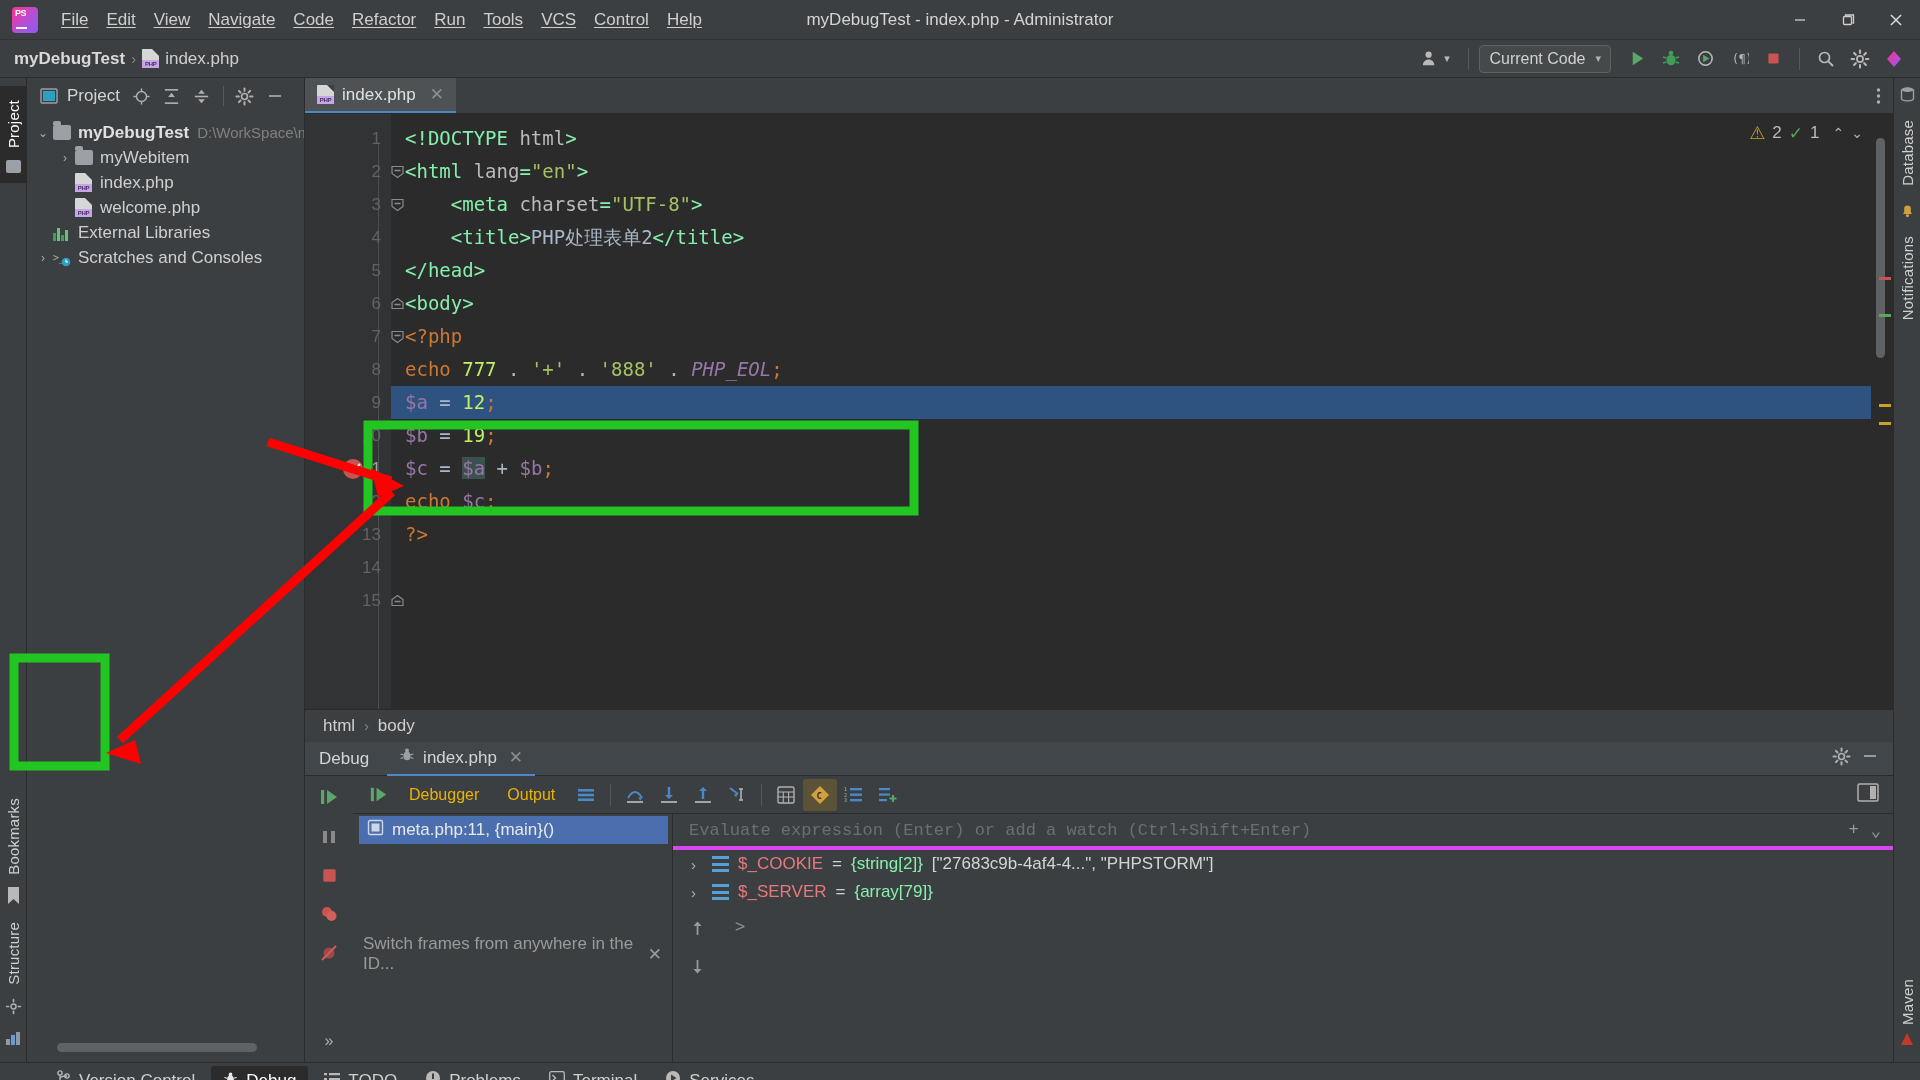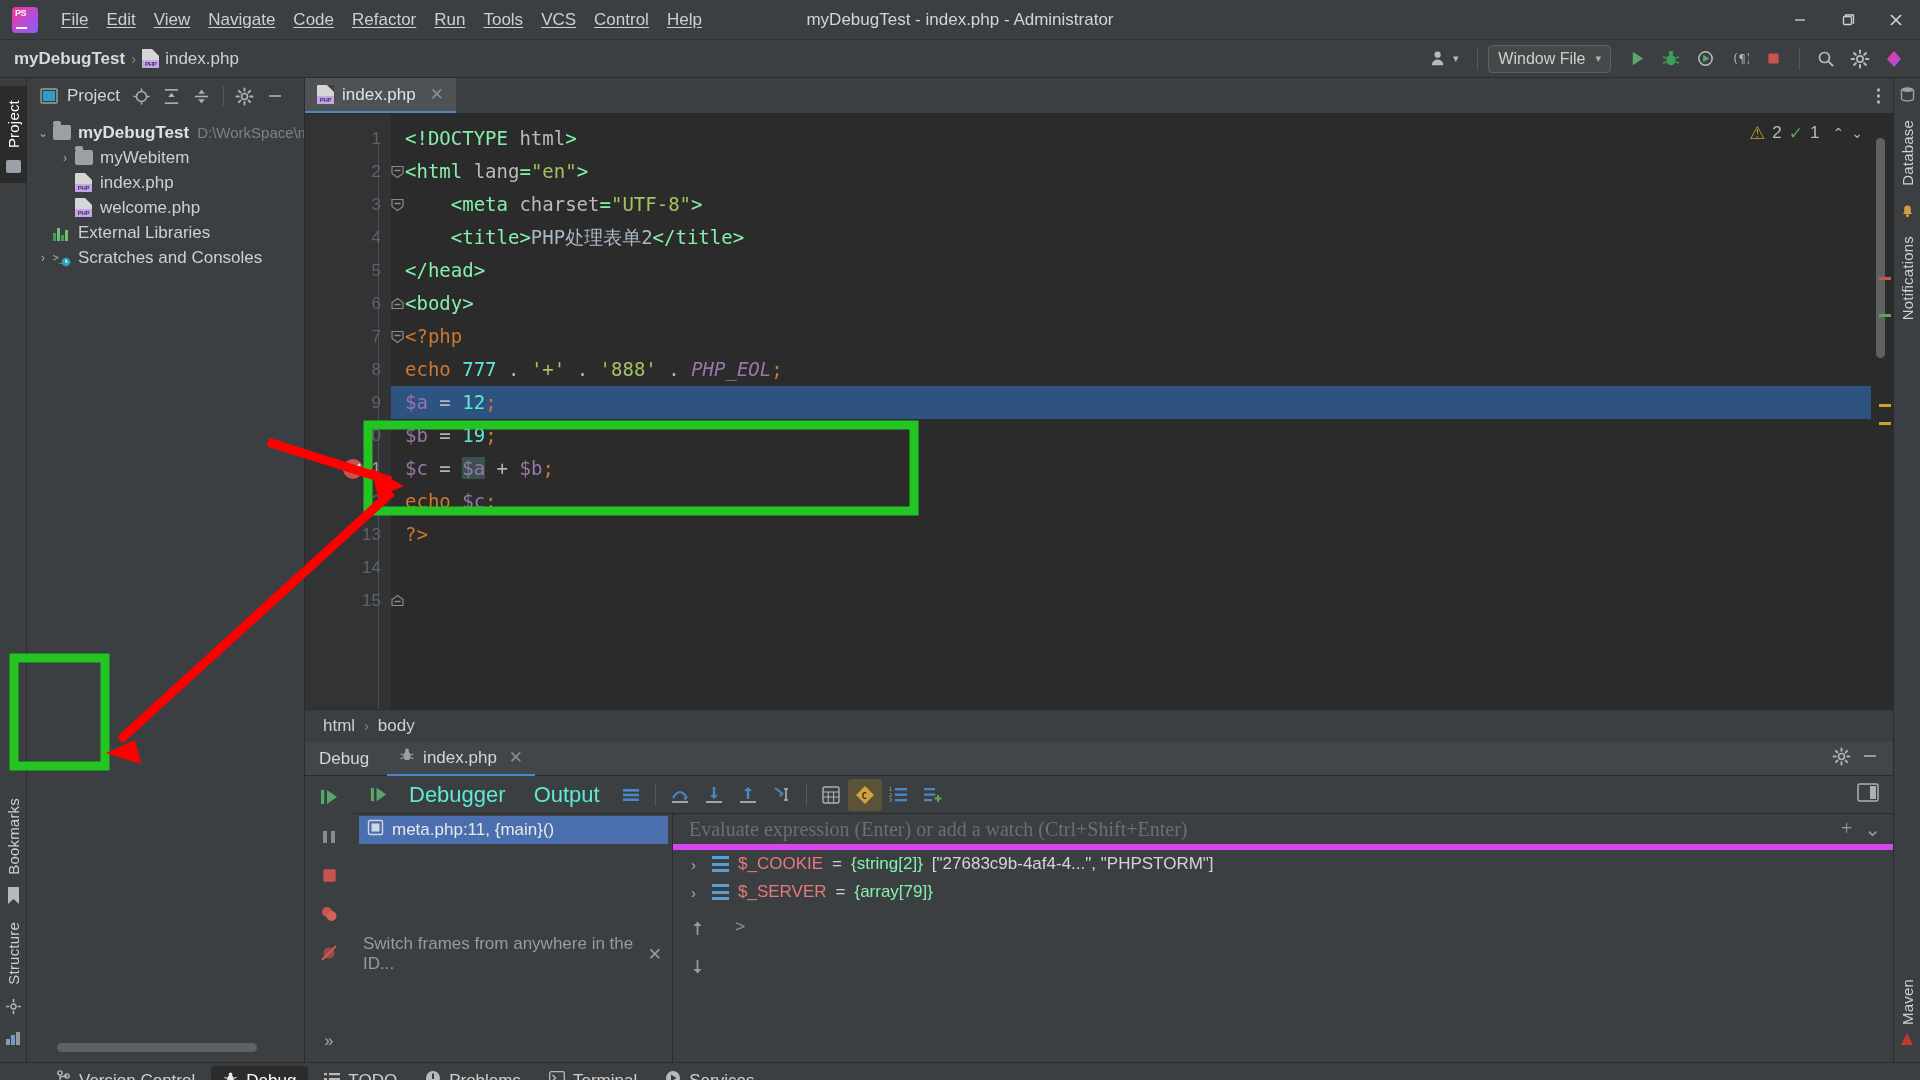--- a/index.html
+++ b/index.html
@@ -169,21 +169,21 @@
     flex:1; padding-top:8px; font-family:"DejaVu Sans Mono","Liberation Mono",monospace;
     font-size:19px; position:relative; overflow:hidden;
   }
   .cline { height:33px; line-height:33px; padding-left:14px; white-space:pre; }
   .cline.hl { background:#2f5380; }
   .tag { color:#86efac; }
   .attr { color:#bababa; }
   .str { color:#a5c261; }
   .txt { color:#a9b7c6; }
   .kw { color:#cc7832; }
-  .num { color:#5eead4; }
+  .num { color:#bef264; }
   .var { color:#9876aa; }
   .const { color:#9876aa; font-style:italic; }
   .punc { color:#a9b7c6; }
   .semi { color:#cc7832; }
   .ident-hl { background:#3b514d; }
 
   
   #markers { width:22px; background:#2b2b2b; flex:none; position:relative; }
   #mk-scroll { position:absolute; left:5px; top:24px; width:9px; height:220px;
                background:#5e6264; border-radius:5px; }
@@ -221,36 +221,36 @@
   #dbg-left-strip {
     width:48px; background:#3c3f41; flex:none; display:flex; flex-direction:column;
     align-items:center; padding-top:10px; gap:14px;
   }
   #dbg-main { flex:1; display:flex; flex-direction:column; min-width:0; }
   #dbg-toolbar {
     height:38px; display:flex; align-items:center; gap:0; padding-left:8px;
     border-bottom:1px solid #2b2b2b;
   }
   .dbtn { width:34px; height:32px; display:flex; align-items:center; justify-content:center; color:#b0b0b0; }
-  .dlabel { font-size:22px; color:#5eead4; padding:0 14px; }
+  .dlabel { font-size:16px; color:#eab308; padding:0 14px; }
   #dbg-split { flex:1; display:flex; min-height:0; }
   #frames { width:320px; flex:none; border-right:1px solid #2b2b2b; position:relative; }
   .framerow {
     height:28px; display:flex; align-items:center; gap:8px; padding-left:8px;
     background:#4b6eaf; color:#e8e8e8; font-size:17px; margin:2px 4px 0 6px;
   }
   #frame-tip {
     position:absolute; left:10px; bottom:88px; right:10px;
     display:flex; align-items:center; gap:10px; font-size:17px; color:#9a9a9a;
   }
   #vars { flex:1; display:flex; flex-direction:column; min-width:0; }
   #evalbar {
     height:36px; display:flex; align-items:center; padding-left:16px;
-    font-family:Liberation Serif, serif; font-size:20px; color:#6b6f71;
-    border-bottom:6px solid #d946ef; position:relative;
+    font-family:Liberation Mono, monospace; font-size:17px; color:#6b6f71;
+    border-bottom:4px solid #d946ef; position:relative;
   }
   #evalbar .right { position:absolute; right:12px; display:flex; gap:12px; color:#999; }
   .varrow { display:flex; align-items:center; gap:9px; padding:4px 0 4px 18px; font-size:17px; }
   .vchev { color:#b0b0b0; font-size:15px; width:12px; }
   .vicon { width:17px; height:16px; display:flex; flex-direction:column; justify-content:space-between; flex:none; }
   .vicon i { height:3px; background:#5a9fd4; display:block; }
   .vname { color:#e8787c; }
   .veq { color:#cfcfcf; }
   .vtype { color:#86efac; }
   .vval { color:#d4d4d4; }
@@ -330,21 +330,21 @@
   <div id="nav-right">
     <div class="tb-btn" style="width:46px;gap:4px;">
       <svg width="19" height="19" viewBox="0 0 20 20">
           <circle cx="8" cy="6" r="3.3" fill="#b9b9b9"></circle>
           <path d="M2 17c0-3.6 2.7-6 6-6s6 2.4 6 6z" fill="#b9b9b9"></path>
         </svg>
       <span style="font-size:11px;">▾</span>
     </div>
     <div class="sep-v"></div>
     <div id="runcfg">
-      <span>Window File</span>
+      <span>Current Code</span>
       <span style="font-size:11px;color:#b0b0b0;">▾</span>
     </div>
     <div class="tb-btn">
       <svg width="19" height="19" viewBox="0 0 20 20">
           <path d="M5 3 L16 10 L5 17 Z" fill="#59a869"></path>
         </svg>
     </div>
     <div class="tb-btn">
       <svg width="20" height="20" viewBox="0 0 20 20">
         <ellipse cx="10" cy="11" rx="4.6" ry="5.2" fill="#3f9e5a"></ellipse>

